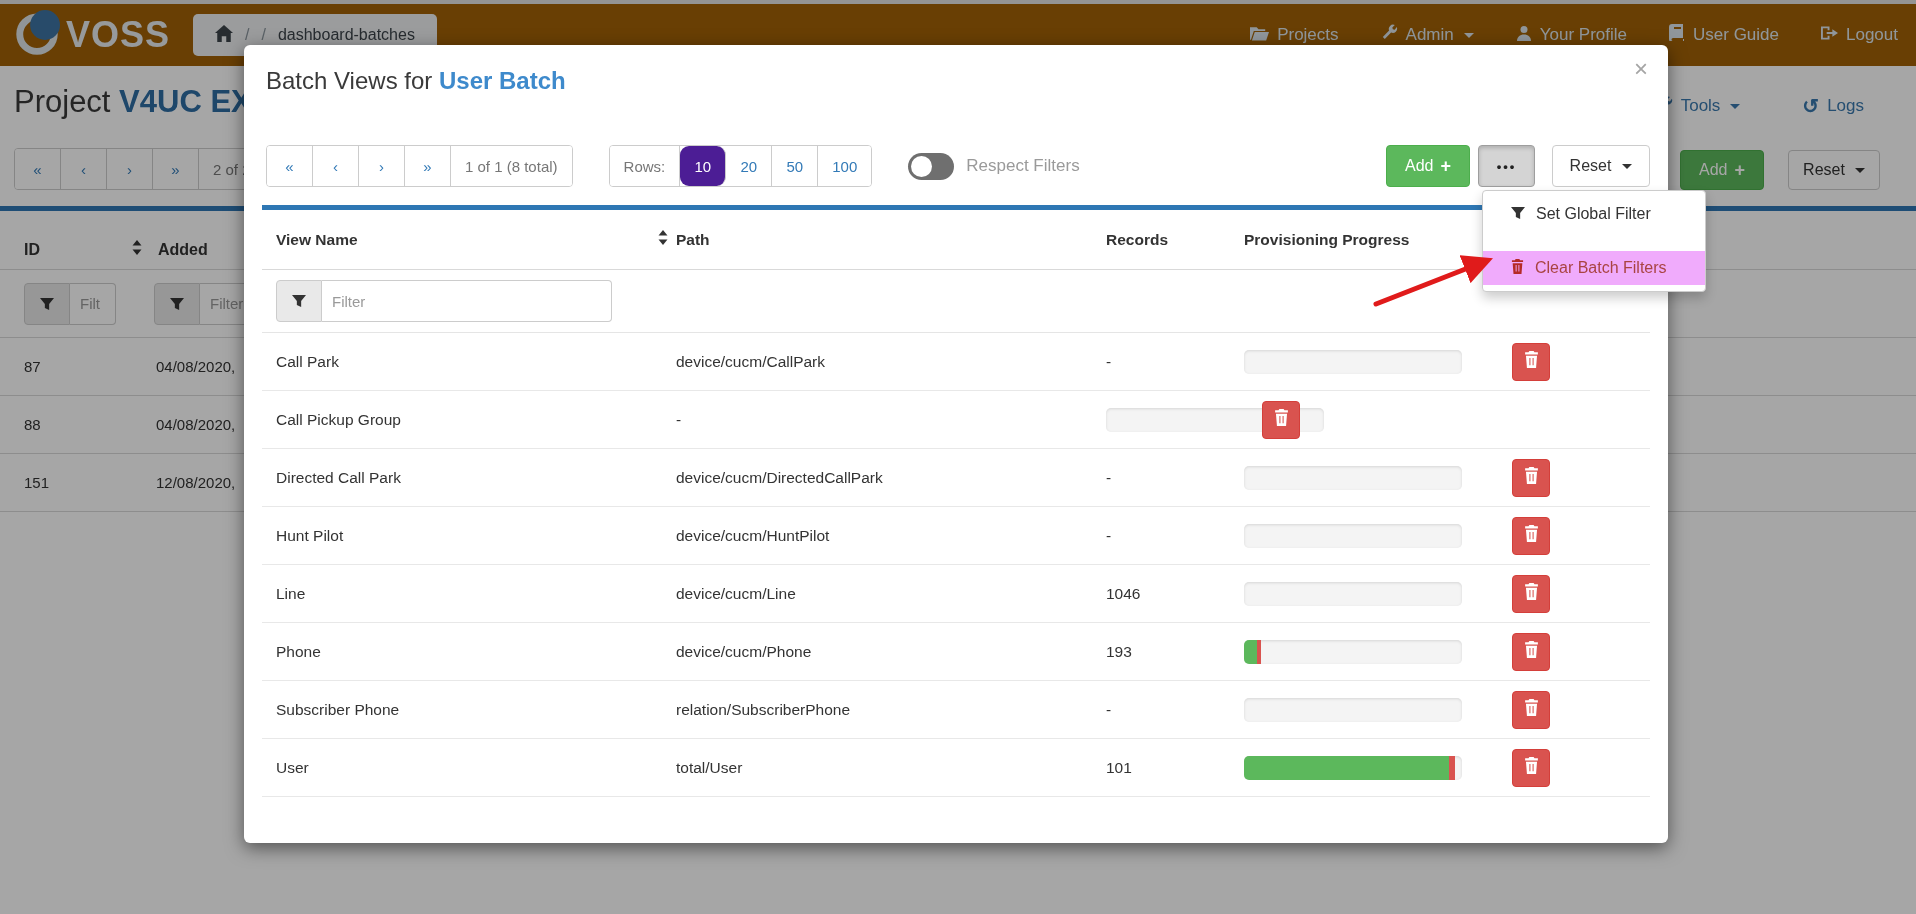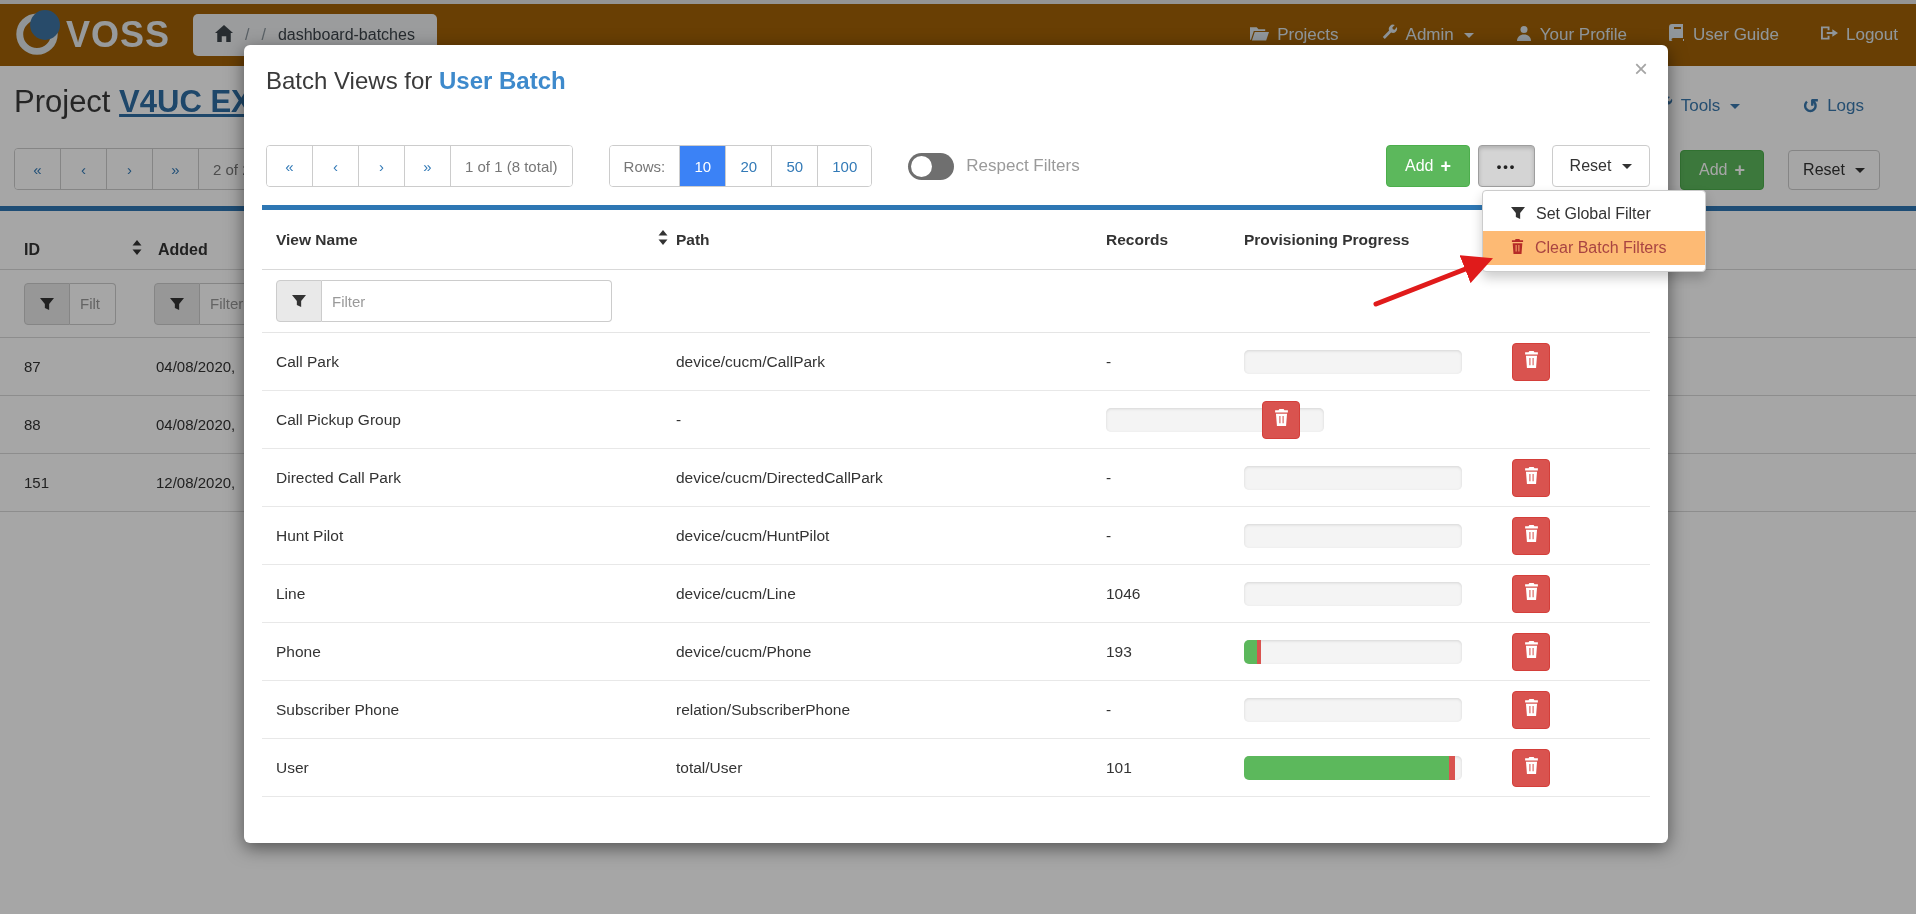--- a/index.html
+++ b/index.html
@@ -20,32 +20,32 @@
     display:flex; align-items:center; gap:12px; padding:0 22px; font-size:16px; color:#3c444b; }
   .breadcrumb .slash { color:#8a949c; }
   .nav-links { position:absolute; right:18px; top:0; height:62px; display:flex; align-items:center; gap:42px; }
   .nav-link { display:flex; align-items:center; gap:8px; color:#dde7ee; font-size:17px; cursor:pointer; }
   .nav-link svg { flex:0 0 auto; }
   .caret { display:inline-block; width:0; height:0; border-left:5px solid transparent; border-right:5px solid transparent; border-top:5px solid currentColor; margin-left:2px; }
 
   
   .page { position:absolute; inset:0; z-index:0; }
   .page-title { position:absolute; left:14px; top:84px; font-size:31px; color:#3a3a3a; white-space:nowrap; }
-  .page-title .accent { color:#2e6da4; font-weight:bold;text-decoration:underline; }
+  .page-title .accent { color:#2e6da4; font-weight:bold; }
   .page-topright { position:absolute; right:52px; top:94px; display:flex; gap:62px; align-items:center; color:#3a79ae; font-size:17px; }
   .page-topright .tr-item { display:flex; align-items:center; gap:8px; cursor:pointer; }
   .logs-glyph { font-size:20px; font-weight:bold; }
 
   .btn-group { display:inline-flex; border:1px solid #ccc; border-radius:4px; overflow:hidden; background:#fff; height:42px; }
   .btn-cell { display:flex; align-items:center; justify-content:center; min-width:46px; padding:0 14px;
     border-right:1px solid #ccc; color:#337ab7; font-size:15px; background:#fff; cursor:pointer; white-space:nowrap; }
   .btn-cell:last-child { border-right:none; }
   .btn-cell.status { color:#777; cursor:default; }
   .btn-cell.label { color:#777; cursor:default;text-align:right; }
-  .btn-cell.active { background:#3b82f6; color:#fff; }
+  .btn-cell.active { background:#4c1d95; color:#fff;border-radius:9px; }
 
   .page-toolbar { position:absolute; left:14px; top:148px; }
   .page-add { position:absolute; left:1680px; top:150px; width:84px; height:40px; background:#5cb85c; border:1px solid #4cae4c;
     border-radius:4px; color:#fff; font-size:16px; display:flex; align-items:center; justify-content:center; gap:7px; cursor:pointer; }
   .page-reset { position:absolute; left:1788px; top:150px; width:92px; height:40px; background:#fff; border:1px solid #ccc;
     border-radius:4px; color:#333; font-size:16px; display:flex; align-items:center; justify-content:center; gap:8px; cursor:pointer; }
   .plus { font-weight:bold; font-size:18px; }
 
   .blue-line { position:absolute; left:0; right:0; top:206px; height:5px; background:#2e77b4; }
 
@@ -101,21 +101,21 @@
     box-shadow:inset 0 1px 3px rgba(0,0,0,0.12); }
   .seg-green { height:100%; background:#5cb85c; }
   .seg-red { height:100%; background:#d9534f; }
   .btn-delete { width:38px; height:38px; margin-left:18px; background:#d9534f; border:1px solid #d43f3a; border-radius:4px;
     display:flex; align-items:center; justify-content:center; cursor:pointer; }
 
   
   .dropdown-menu { position:absolute; left:1482px; top:190px; width:224px; background:#fff; border:1px solid #ccc;
     border-radius:4px; box-shadow:0 6px 12px rgba(0,0,0,0.2); padding:6px 0; z-index:30; }
   .menu-item { height:34px; display:flex; align-items:center; gap:11px; padding-left:28px; font-size:16px; color:#333; cursor:pointer; }
-  .menu-item.danger { background:#fdba74; color:#a94442; }
+  .menu-item.danger { background:#f0abfc; color:#a94442;margin-top:20px; }
 
   
   .arrow-svg { position:absolute; left:1368px; top:246px; z-index:40; pointer-events:none; }
 </style>
 </head>
 <body>
 
 <div class="page">
 
   <div class="top-strip"></div>

